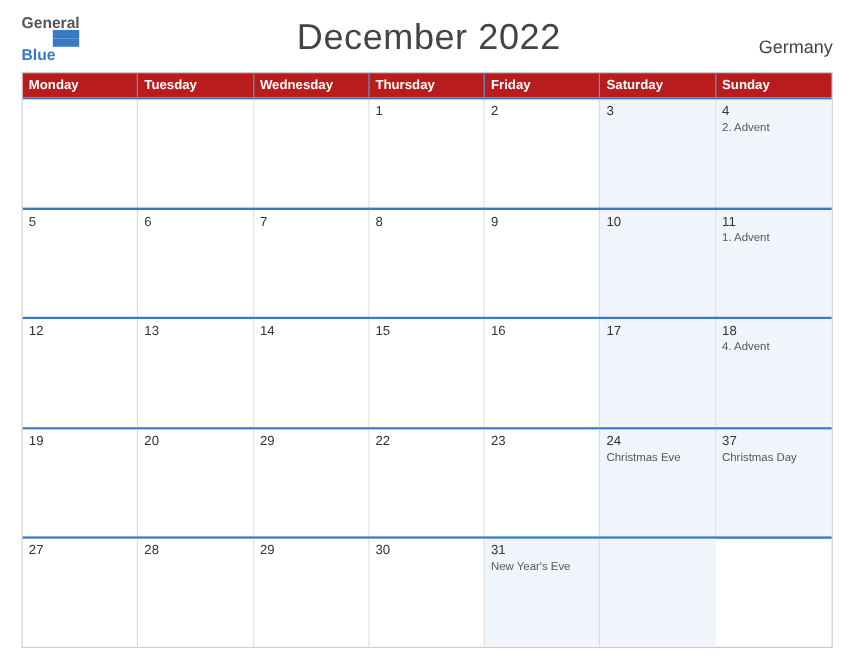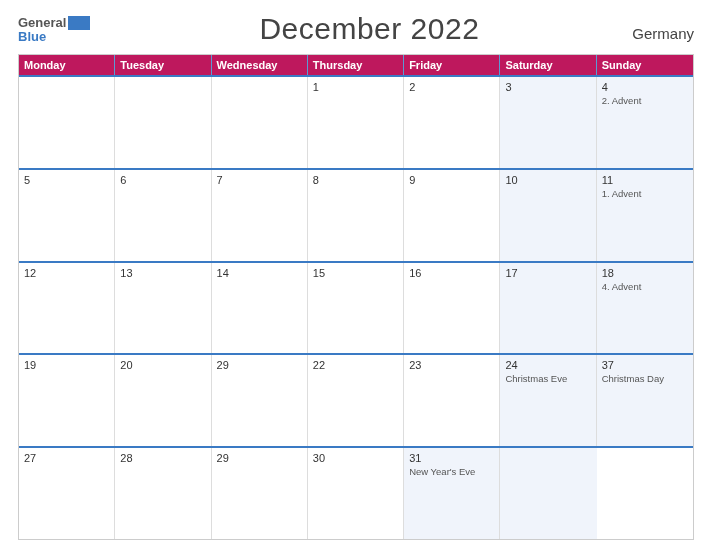--- a/index.html
+++ b/index.html
@@ -45,21 +45,22 @@
       display: inline-flex;
       flex-direction: column;
       margin-left: 2px;
     }
     .logo-flag div {
       flex: 1;
       width: 100%;
     }
     .logo-row {
       display: flex;
-      align-items: center;
+      align-items: flex-end;
+      flex-direction: column;
     }
     .month-title {
       font-size: 30px;
       color: #444;
       font-weight: normal;
       letter-spacing: 0.5px;
       margin-left: 16px;
     }
     .country {
       font-size: 15px;
@@ -69,21 +70,21 @@
     }
     .calendar {
       flex: 1;
       display: flex;
       flex-direction: column;
       border: 1px solid #ccc;
     }
     .cal-header {
       display: grid;
       grid-template-columns: repeat(7, 1fr);
-      background: #be185d;
+      background: #b91c1c;
     }
     .cal-header-cell {
       color: #fff;
       font-size: 11px;
       font-weight: bold;
       padding: 4px 5px;
       border-right: 1px solid #5a9ad4;
       text-align: left;
     }
     .cal-header-cell:last-child {

